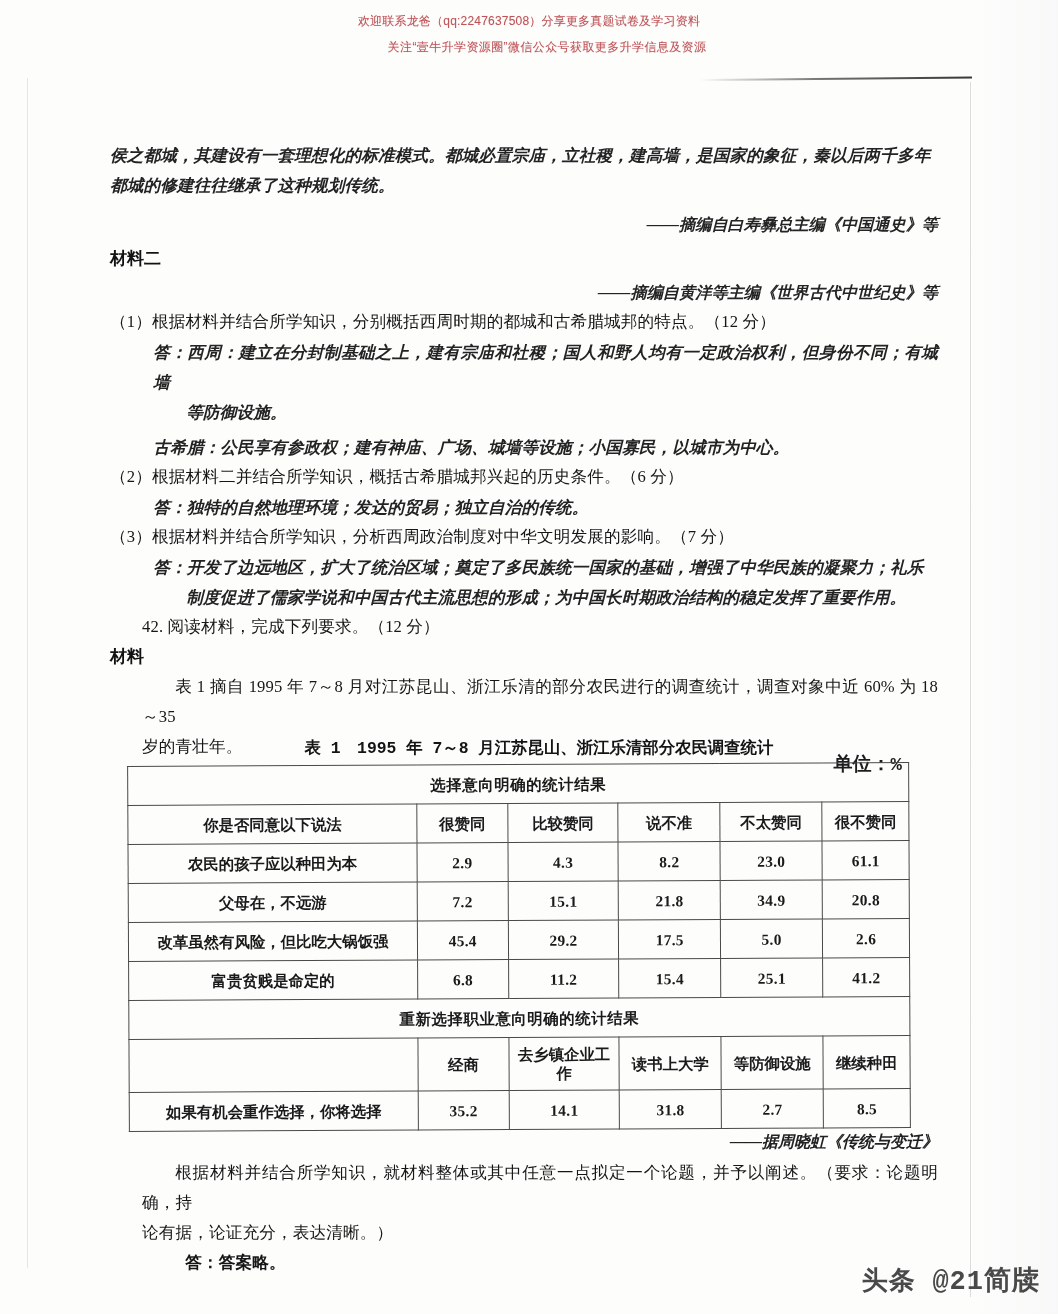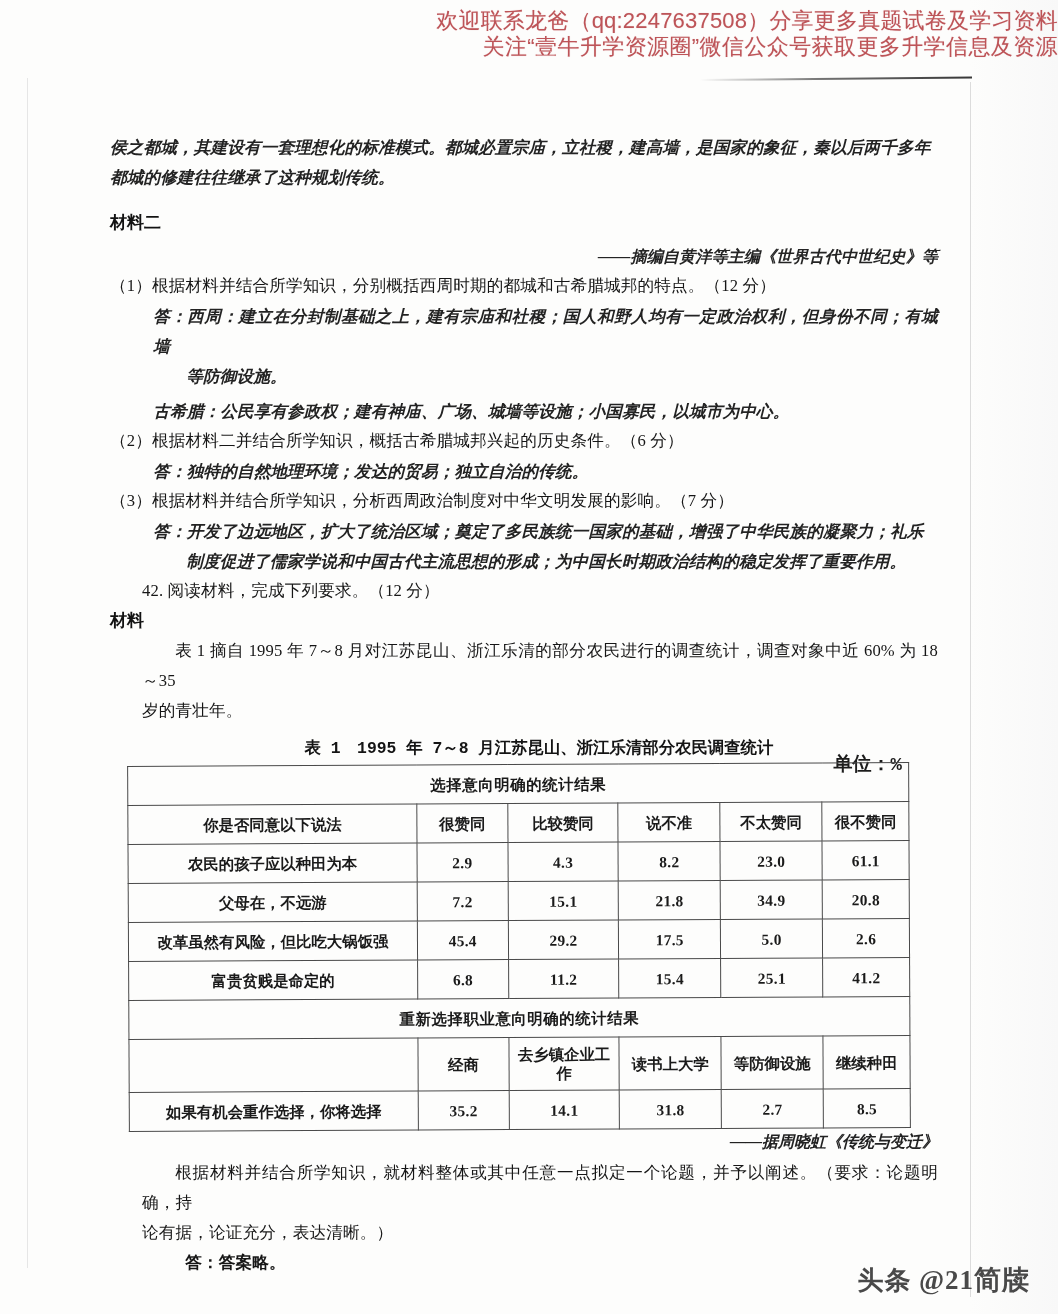--- a/index.html
+++ b/index.html
@@ -39,35 +39,35 @@
   }
   .scan-shade-right {
     position: absolute; right: 0; top: 0; width: 88px; height: 1314px;
     background: linear-gradient(to right, rgba(250,250,250,0) 0%, rgba(248,248,248,1) 100%);
   }
 
   
   #red-header {
     position: absolute;
     left: 0; top: 8px; width: 1058px;
-    text-align: right;
+    text-align: center;
     color: #b9484c;
     font-family: "Liberation Sans", "DejaVu Sans", sans-serif;
-    font-size: 22px;
+    font-size: 12px;
     line-height: 26px;
     letter-spacing: .2px;
     opacity: .93;
     text-shadow: 0 0 1px rgba(185,72,76,.35);
   }
   #red-header .line2 { letter-spacing: .4px; margin-left: 36px; }
 
   
   #doc-body {
     position: absolute;
-    left: 110px; top: 132px;
+    left: 110px; top: 140px;
     width: 828px;
   }
   .p {
     font-size: 16.6px;
     line-height: 30px;
     color: #1e1e1e;
     letter-spacing: .15px;
     text-align: justify;
     margin: 0;
   }
@@ -179,22 +179,22 @@
     position: absolute;
     left: 0; top: 1342px; width: 1058px;
     text-align: center;
     font-size: 16px;
     font-weight: 700;
     color: #2a2a2a;
     letter-spacing: 2px;
   }
   #toutiao-watermark {
     position: absolute;
-    right: 28px; top: 1262px;
-    font-family: Liberation Serif, serif;
+    right: 18px; top: 1262px;
+    font-family: Liberation Mono, monospace;
     font-size: 26px;
     font-weight: 700;
     color: #3a3a3a;
     letter-spacing: 1px;
     white-space: nowrap;
     opacity: .92;
   }
   #toutiao-watermark .at { font-size: 27px; }
 </style>
 </head>
@@ -211,20 +211,21 @@
   <div class="line1">欢迎联系龙爸（qq:2247637508）分享更多真题试卷及学习资料</div>
   <div class="line2">关注“壹牛升学资源圈”微信公众号获取更多升学信息及资源</div>
 </div>
 
 <div id="doc-body">
 
   <p class="p handwrite">侯之都城，其建设有一套理想化的标准模式。都城必置宗庙，立社稷，建高墙，是国家的象征，秦以后两千多年</p>
   <p class="p handwrite">都城的修建往往继承了这种规划传统。</p>
 
   <div class="gap-m"></div>
+  <p class="attrib">——摘编自白寿彝总主编《中国通史》等</p>
 
   <div class="gap-s"></div>
   <p class="sec-title print">材料二</p>
 
 
   <div class="gap-s"></div>
   <p class="attrib">——摘编自黄洋等主编《世界古代中世纪史》等</p>
 
   <p class="p print q-line">
     <span>（1）</span><span>根据材料并结合所学知识，分别概括西周时期的都城和古希腊城邦的特点。（12 分）</span>

